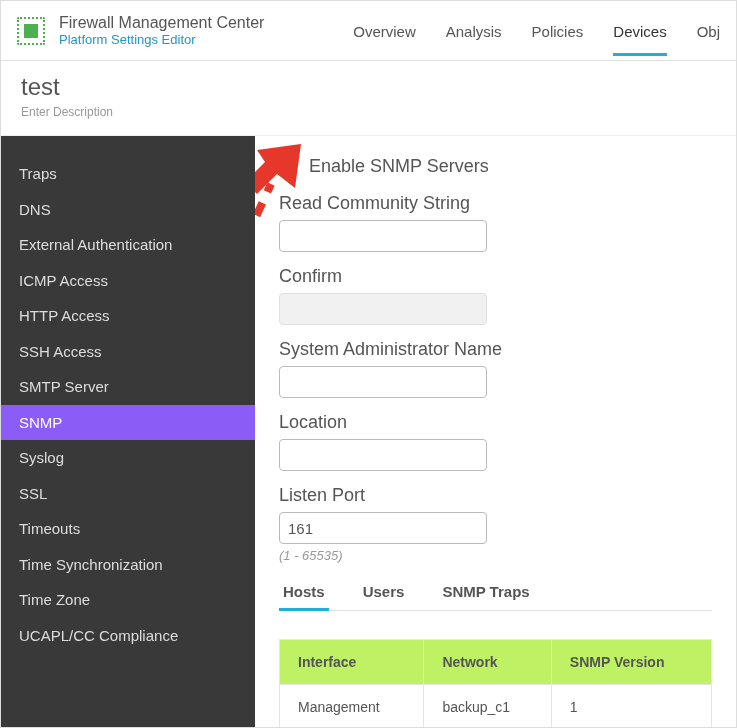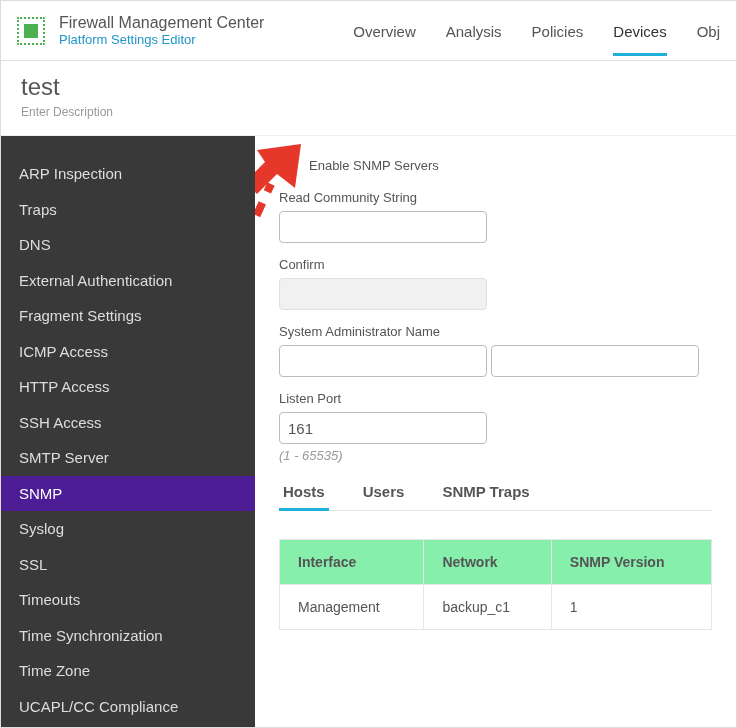--- a/index.html
+++ b/index.html
@@ -13,34 +13,34 @@
     .topnav { display: flex; margin-left: auto; gap: 30px; align-items: center; height: 100%; }
     .nav-item { font-size: 15px; color: #555; padding: 18px 0 16px 0; cursor: pointer; position: relative; }
     .nav-item.active { color: #333; }
     .nav-item.active::after { content:""; position:absolute; bottom:0; left:0; right:0; height:3px; background:#1fb0d9; }
     .pagehead { padding: 12px 20px 16px 20px; border-bottom: 1px solid #eee; }
     .pg-title { font-size: 24px; color: #555; font-weight: 400; }
     .pg-desc { font-size: 12px; color: #999; margin-top: 4px; }
     .body { display:flex; flex:1; overflow:hidden; }
     .sidebar { width: 254px; background: #39393a; color: #ddd; padding-top: 20px; overflow-y:auto; }
     .sb-item { padding: 8px 18px; font-size: 15px; color: #ddd; cursor:pointer; line-height: 1.3; }
-    .sb-item.active { background: #4c1d95; color: #fff; }
+    .sb-item.active { background: #8b5cf6; color: #fff; }
     .content { flex:1; padding: 20px 24px; overflow-y:auto; position: relative; }
     .chk-row { display:flex; align-items:center; margin-bottom: 16px; }
     .chk { width: 18px; height: 18px; border: 2px solid #1fb0d9; border-radius: 4px; margin-right: 12px; }
-    .lbl { font-size: 13px; color: #555; margin-bottom: 6px; }
+    .lbl { font-size: 18px; color: #555; margin-bottom: 6px; }
     .inp { width: 208px; height: 32px; border: 1px solid #bbb; border-radius: 4px; padding: 4px 8px; font-size: 15px; color:#555; margin-bottom: 14px; }
     .inp.ro { background:#f1f1f1; border-color:#e0e0e0; }
     .help { font-size: 13px; color:#999; font-style: italic; margin-top:-10px; margin-bottom:14px; }
     .tabs { display:flex; gap: 30px; border-bottom: 1px solid #e2e2e2; margin-bottom: 28px; font-weight: bold; }
     .tab { font-size: 15px; color: #555; padding: 6px 4px 10px; cursor:pointer; position:relative; }
     .tab.active::after { content:""; position:absolute; bottom:-1px; left:0; right:0; height:3px; background:#1fb0d9; }
     table { width: 100%; border-collapse: collapse; }
     th, td { text-align: left; padding: 14px 18px; border: 1px solid #e6e6e6; font-size: 14px; color:#555; }
-    th { background:#86efac; font-weight:600; }
+    th { background:#bef264; font-weight:600; }
     .arrow { position: absolute; top: 4px; left: -12px; pointer-events:none; }
   </style>
 </head>
 <body>
 
 <div class="app">
   <div class="header">
     <div class="logo"></div>
     <div>
       <div class="brand-title">Firewall Management Center</div>
@@ -55,25 +55,23 @@
     </div>
   </div>
 
   <div class="pagehead">
     <div class="pg-title">test</div>
     <div class="pg-desc">Enter Description</div>
   </div>
 
   <div class="body">
     <div class="sidebar">
-      <div class="sb-item">ARP Inspection</div>
       <div class="sb-item">Traps</div>
       <div class="sb-item">DNS</div>
       <div class="sb-item">External Authentication</div>
-      <div class="sb-item">Fragment Settings</div>
       <div class="sb-item">ICMP Access</div>
       <div class="sb-item">HTTP Access</div>
       <div class="sb-item">SSH Access</div>
       <div class="sb-item">SMTP Server</div>
       <div class="sb-item active">SNMP</div>
       <div class="sb-item">Syslog</div>
       <div class="sb-item">SSL</div>
       <div class="sb-item">Timeouts</div>
       <div class="sb-item">Time Synchronization</div>
       <div class="sb-item">Time Zone</div>
@@ -98,20 +96,21 @@
 
       <div class="lbl">Read Community String</div>
       <input class="inp" style="">
 
       <div class="lbl">Confirm</div>
       <input class="inp ro" readonly="" style="">
 
       <div class="lbl">System Administrator Name</div>
       <input class="inp" style="">
 
+      <div class="lbl">Location</div>
       <input class="inp" style="">
 
       <div class="lbl">Listen Port</div>
       <input class="inp" value="161" style="">
       <div class="help">(1 - 65535)</div>
 
       <div class="tabs">
         <div class="tab active">Hosts</div>
         <div class="tab">Users</div>
         <div class="tab">SNMP Traps</div>

